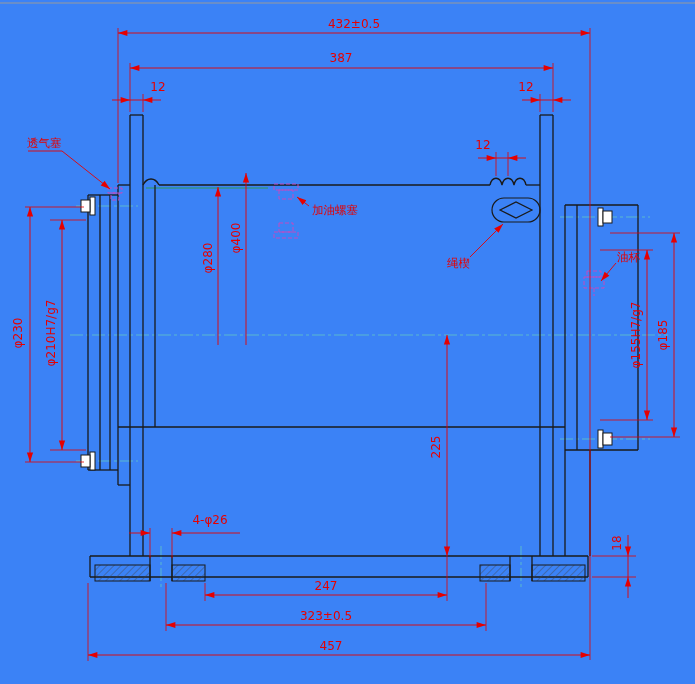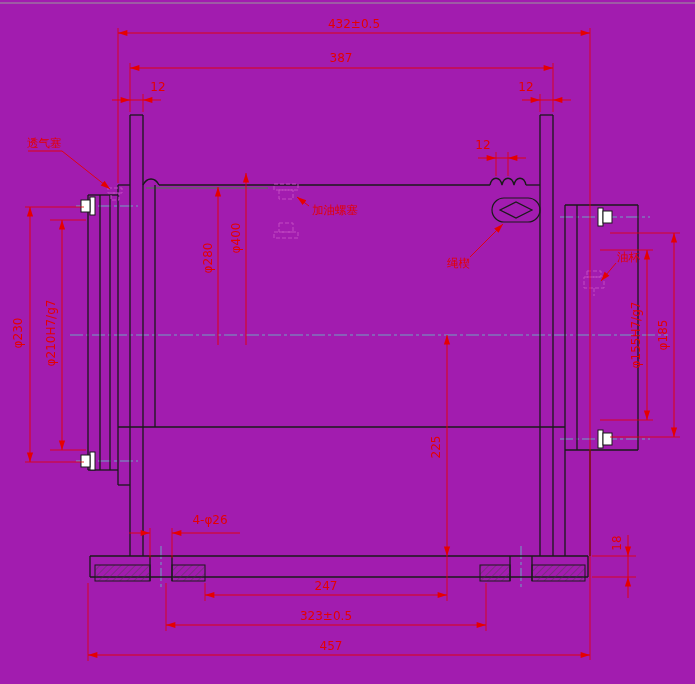--- a/index.html
+++ b/index.html
@@ -1,16 +1,16 @@
 <!DOCTYPE html>
 <html><head>
 <meta charset="utf-8">
 <style>
   html,body{margin:0;padding:0;background:#ffffff;}
-  #stage{position:relative;width:695px;height:684px;background:#a21caf;
+  #stage{position:relative;width:695px;height:684px;background:#3b82f6;
          font-family:"DejaVu Sans","Liberation Sans",sans-serif;overflow:hidden;}
   svg{display:block;}
   svg text{font-family:"DejaVu Sans","Liberation Sans",sans-serif;}
   .dim{font-size:12px;fill:#e60000;}
   .lbl{font-size:11.5px;fill:#e60000;}
 </style>
 </head>
 <body>
 
 <div id="stage">

